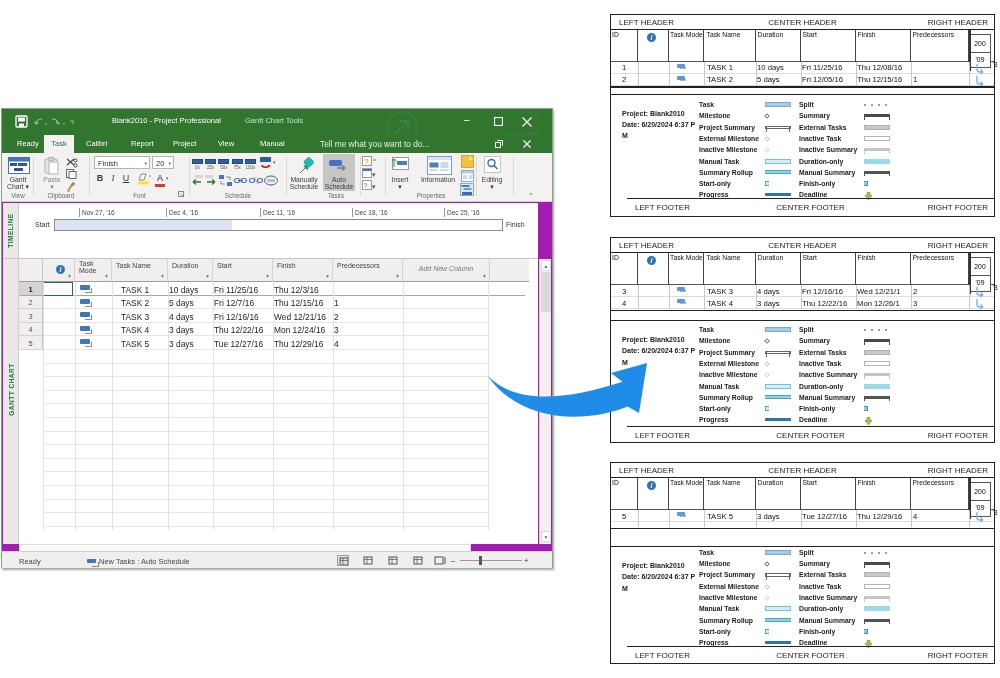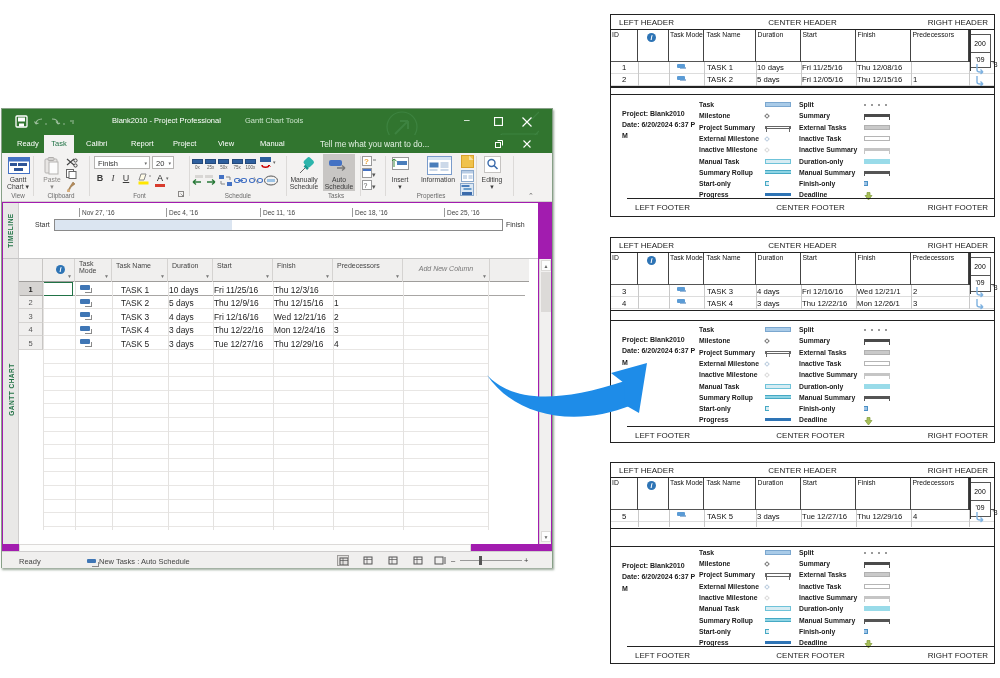--- a/index.html
+++ b/index.html
@@ -331,21 +331,21 @@
 <div class="tcell" style="left:126px;">10 days</div>
 <div class="tcell" style="left:171px;">Fri 11/25/16</div>
 <div class="tcell" style="left:231px;">Thu 12/3/16</div>
 <div class="tcell" style="left:291px;"></div>
 </div>
 <div class="rnum" style="top:36.6px;">2</div>
 <div class="trow" style="top:36.6px;width:446px;">
 <div class="modeicon" style="left:37px;top:3px;"></div>
 <div class="tcell" style="left:78px;">TASK 2</div>
 <div class="tcell" style="left:126px;">5 days</div>
-<div class="tcell" style="left:171px;">Thu 12/9/16</div>
+<div class="tcell" style="left:171px;">Fri 12/7/16</div>
 <div class="tcell" style="left:231px;">Thu 12/15/16</div>
 <div class="tcell" style="left:291px;">1</div>
 </div>
 <div class="rnum" style="top:50.2px;">3</div>
 <div class="trow" style="top:50.2px;width:446px;">
 <div class="modeicon" style="left:37px;top:3px;"></div>
 <div class="tcell" style="left:78px;">TASK 3</div>
 <div class="tcell" style="left:126px;">4 days</div>
 <div class="tcell" style="left:171px;">Fri 12/16/16</div>
 <div class="tcell" style="left:231px;">Wed 12/21/16</div>

